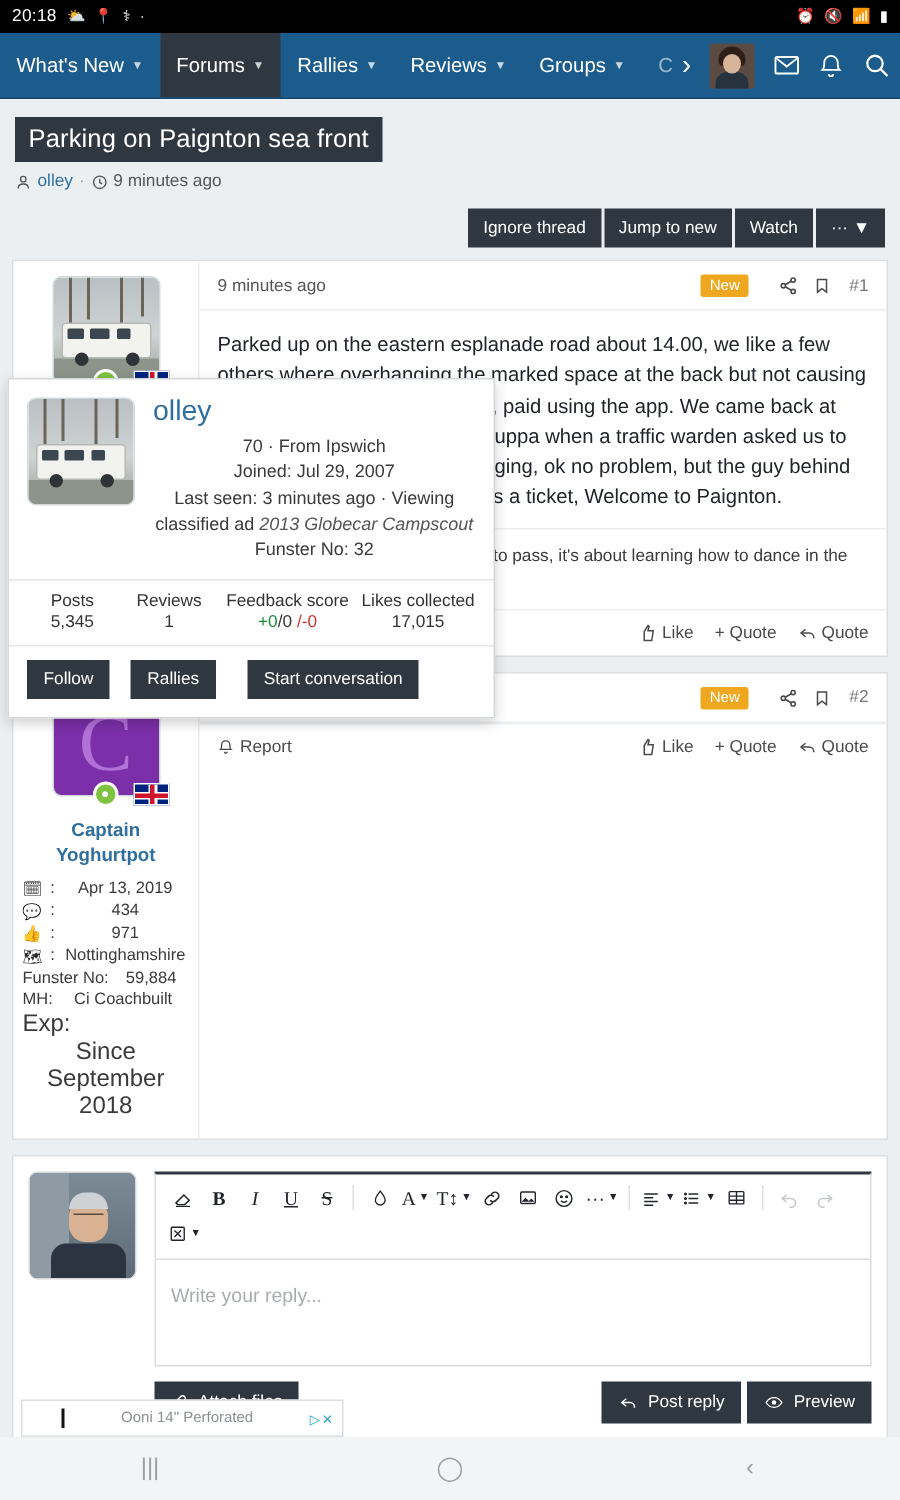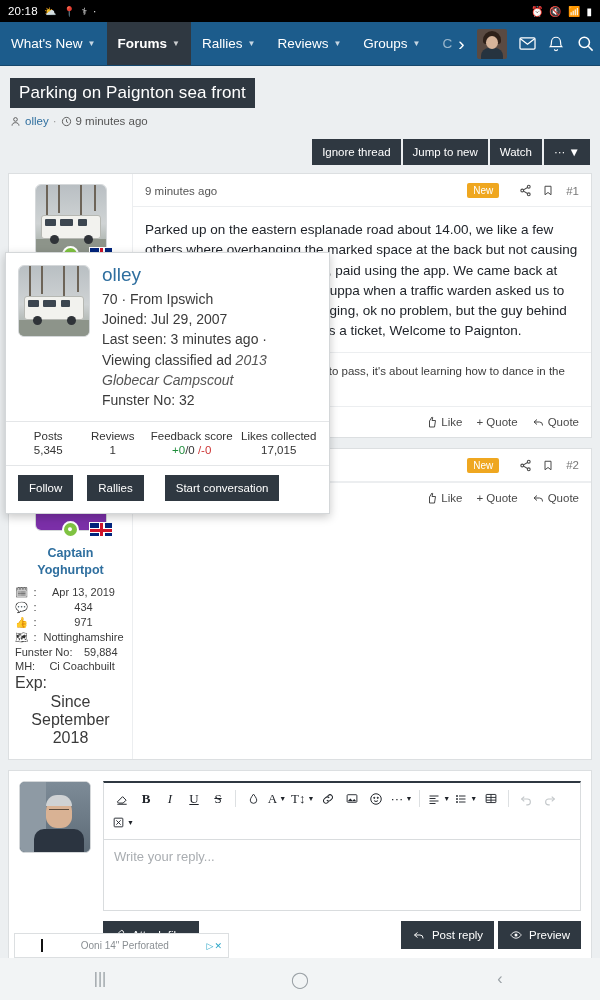--- a/index.html
+++ b/index.html
@@ -25,21 +25,21 @@
   
   .navbar {
     height: 44px; background: #1c5c8c;
     display: flex; align-items: stretch; overflow: hidden;
     border-bottom: 1px solid #16486d;
   }
   .nav-item {
     display: flex; align-items: center; gap: 5px;
     padding: 0 11px; color: #fff; font-size: 13.5px; white-space: nowrap;
   }
-  .nav-item.active { background: #2f3841; font-weight: bold; }
+  .nav-item.active { background: #2f3841; font-weight: normal; }
   .nav-caret { font-size: 8px; opacity: .75; }
   .nav-item.clipped { padding-right: 0; opacity: .55; }
   .nav-arrow {
     display: flex; align-items: center; color: #fff;
     font-size: 19px; padding: 0 6px; font-weight: 300;
   }
   .nav-avatar {
     width: 30px; height: 30px; align-self: center; margin: 0 6px;
     border-radius: 2px; overflow: hidden; background: #5a4a42;
     position: relative; flex: none;
@@ -162,21 +162,21 @@
     background: #fff; border: 1px solid #d4d7d9;
     box-shadow: 0 3px 9px rgba(0,0,0,.22); z-index: 30;
   }
   .pc-top { display: flex; padding: 12px 12px 10px; gap: 12px; }
   .pc-av {
     width: 72px; height: 72px; flex: none; border-radius: 6px;
     overflow: hidden; position: relative; border: 1px solid #d5d8da;
   }
   .pc-info { flex: 1; min-width: 0; }
   .pc-name { font-size: 19px; color: #2f6f9f; line-height: 1.1; margin-bottom: 3px; }
-  .pc-line { font-size: 14px; color: #3a3a3a; line-height: 1.45; }
+  .pc-line { font-size: 12px; color: #3a3a3a; line-height: 1.45; text-align: center; }
   .pc-line i { font-style: italic; color: #555; }
   .pc-stats {
     display: flex; border-top: 1px solid #e4e6e8;
     padding: 8px 10px 9px; text-align: center;
   }
   .pc-stat { flex: 1; font-size: 11.5px; color: #333; }
   .pc-stat .lb { display: block; margin-bottom: 2px; }
   .pc-stat .vl { display: block; }
   .pos { color: #1e8c3a; }
   .neg { color: #cc3333; }
@@ -223,21 +223,21 @@
   }
   .ed-tool {
     display: inline-flex; align-items: center; justify-content: center;
     min-width: 24px; height: 24px; font-size: 13px; color: #20242a;
     cursor: pointer; padding: 0 2px;
   }
   .ed-tool.disabled { color: #c3c7ca; }
   .ed-sep { width: 1px; height: 17px; background: #dde0e2; margin: 0 5px; }
   .ed-caret { font-size: 7px; margin-left: 2px; }
   .ed-area {
-    border: 1px solid #d9dcde; height: 72px; padding: 9px 10px;
+    border: 1px solid #d9dcde; height: 72px; padding: 16px 10px;
     font-size: 13px; color: #a9adb1; background: #fff;
   }
   .ed-btns { display: flex; align-items: center; margin-top: 10px; }
   .ed-btns .sp { flex: 1; }
   .ebtn {
     background: #2f3841; color: #fff; font-size: 11.5px;
     padding: 8px 11px; border: 0; cursor: pointer;
     display: inline-flex; align-items: center; gap: 6px; margin-left: 4px;
   }
 

